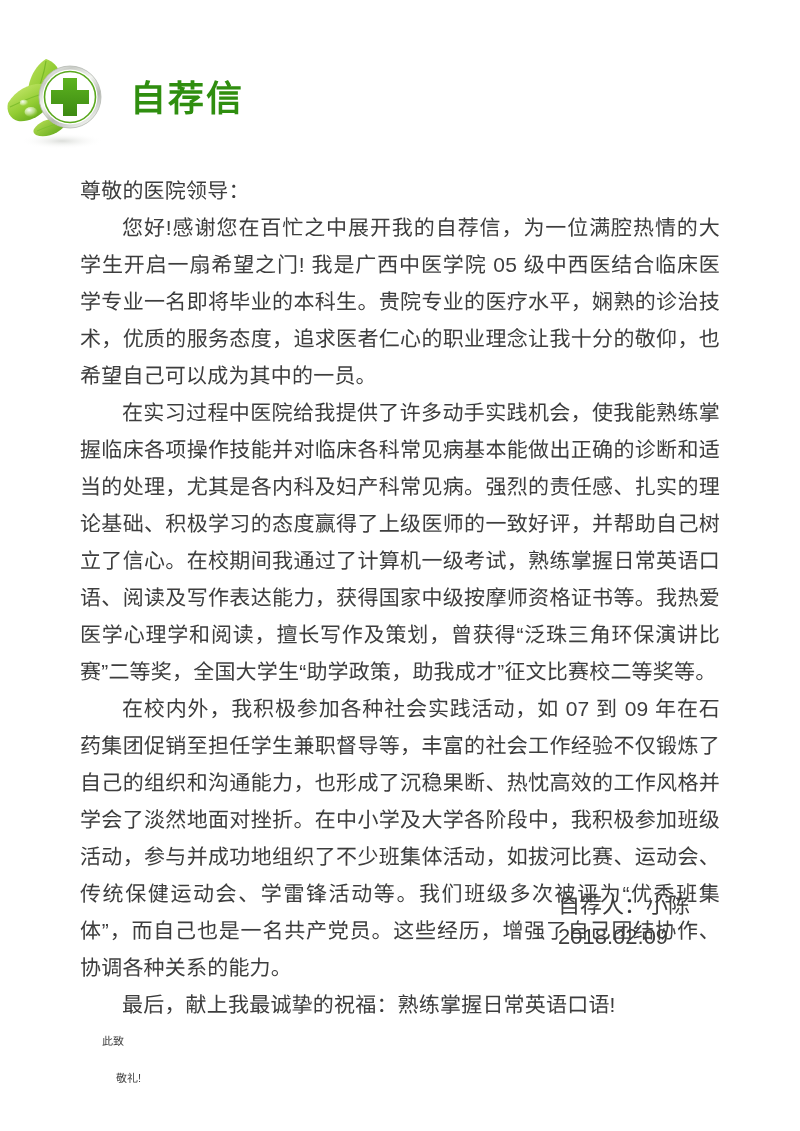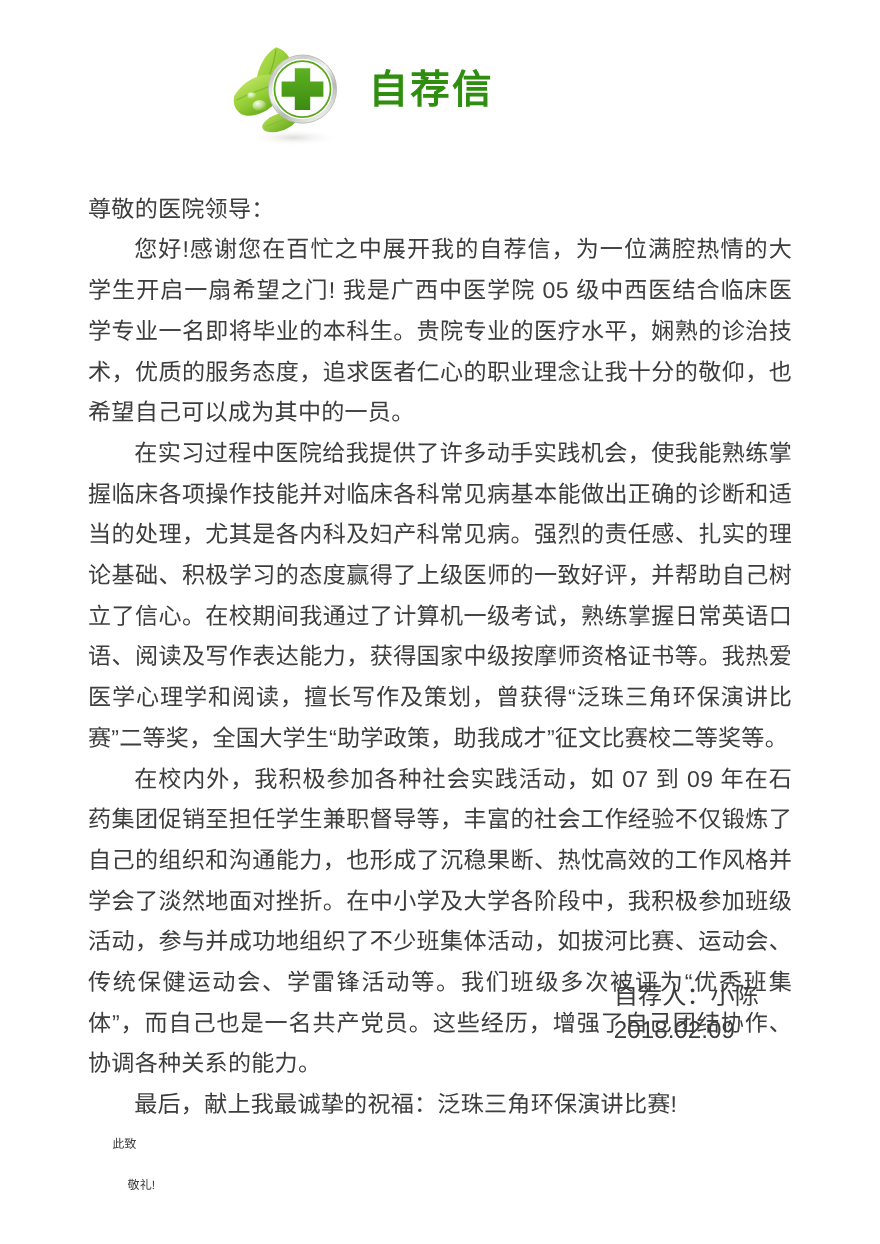--- a/index.html
+++ b/index.html
@@ -14,27 +14,26 @@
     font-family: "Liberation Sans", "DejaVu Sans", sans-serif;
     color: #3d3d3d;
     overflow: hidden;
     position: relative;
   }
 
   
   .letterhead {
     position: absolute;
     left: 0;
-    top: 0;
+    top: 16px;
     width: 800px;
     height: 165px;
     display: flex;
     align-items: center;
     justify-content: flex-start;
-    padding-left: 205px;
     box-sizing: border-box;
   }
   .logo-wrap {
     position: relative;
     width: 120px;
     height: 108px;
     flex: 0 0 auto;
   }
   .logo-wrap svg { display: block; }
 
@@ -169,21 +168,21 @@
 
   <p class="para salutation">尊敬的医院领导：</p>
 
   <p class="para indent">您好!感谢您在百忙之中展开我的自荐信，为一位满腔热情的大学生开启一扇希望之门! 我是广西中医学院 05 级中西医结合临床医学专业一名即将毕业的本科生。贵院专业的医疗水平，娴熟的诊治技术，优质的服务态度，追求医者仁心的职业理念让我十分的敬仰，也希望自己可以成为其中的一员。</p>
 
   <p class="para indent">在实习过程中医院给我提供了许多动手实践机会，使我能熟练掌握临床各项操作技能并对临床各科常见病基本能做出正确的诊断和适当的处理，尤其是各内科及妇产科常见病。强烈的责任感、扎实的理论基础、积极学习的态度赢得了上级医师的一致好评，并帮助自己树立了信心。在校期间我通过了计算机一级考试，熟练掌握日常英语口语、阅读及写作表达能力，获得国家中级按摩师资格证书等。我热爱医学心理学和阅读，擅长写作及策划，曾获得“泛珠三角环保演讲比赛”二等奖，全国大学生“助学政策，助我成才”征文比赛校二等奖等。</p>
 
   <p class="para indent">在校内外，我积极参加各种社会实践活动，如 07 到 09 年在石药集团促销至担任学生兼职督导等，丰富的社会工作经验不仅锻炼了自己的组织和沟通能力，也形成了沉稳果断、热忱高效的工作风格并学会了淡然地面对挫折。在中小学及大学各阶段中，我积极参加班级活动，参与并成功地组织了不少班集体活动，如拔河比赛、运动会、传统保健运动会、学雷锋活动等。我们班级多次被评为“优秀班集体”，而自己也是一名共产党员。这些经历，增强了自己团结协作、协调各种关系的能力。</p>
 
 
-  <p class="para indent">最后，献上我最诚挚的祝福：泛珠三角环保演讲比赛!</p>
+  <p class="para indent">最后，献上我最诚挚的祝福：熟练掌握日常英语口语!</p>
 
   <p class="closing-line indent">此致</p>
 
   <p class="closing-line flush">敬礼!</p>
 </div>
 
 <div class="signature">
   <div class="sig-line">自荐人：小陈</div>
   <div class="sig-line">2018.02.09</div>
 </div>

